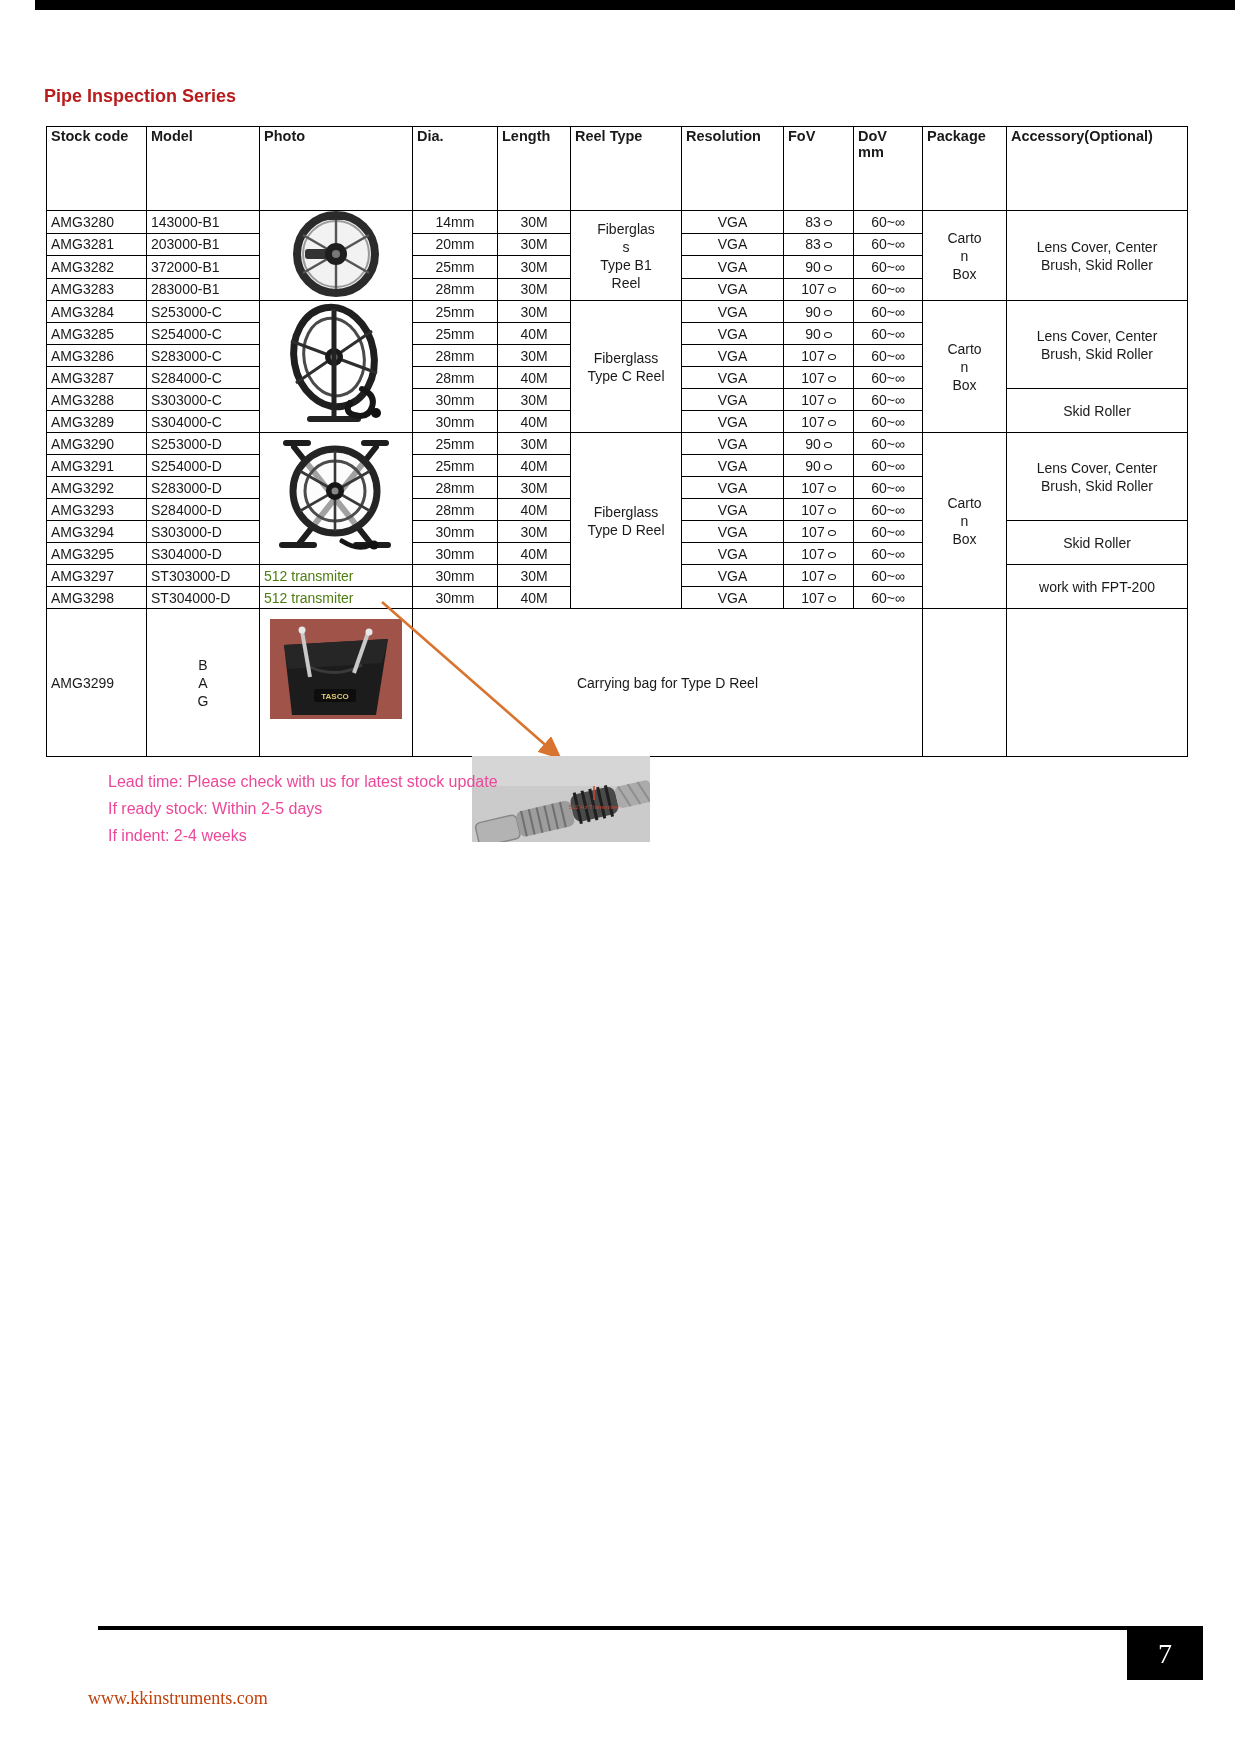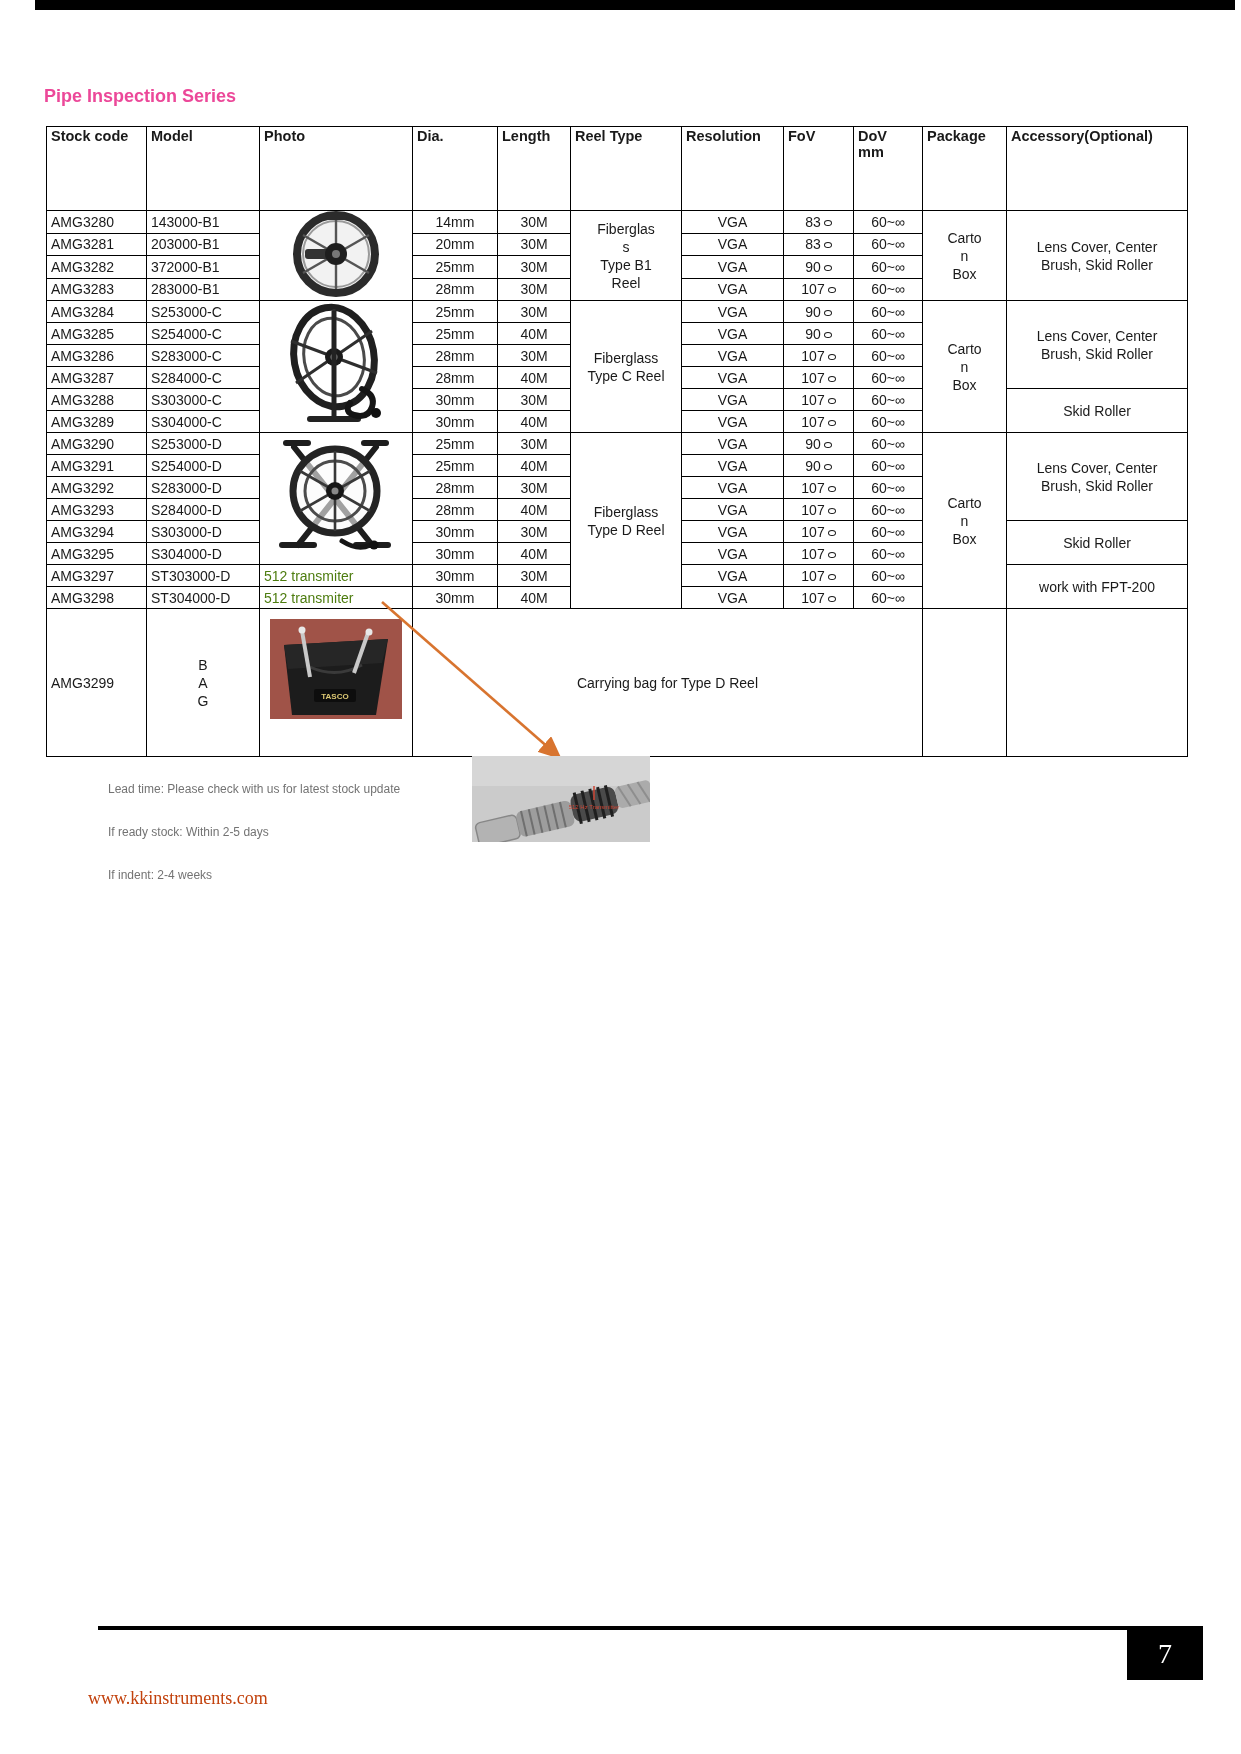--- a/index.html
+++ b/index.html
@@ -2,21 +2,21 @@
 <html><head>
 <meta charset="utf-8">
 <style>
   * { margin:0; padding:0; box-sizing:border-box; }
   body { background:#fff; }
   .page {
     position:relative; width:1241px; height:1754px; background:#ffffff;
     font-family:"Liberation Sans", sans-serif; color:#1a1a1a; overflow:hidden;
   }
   .topbar { position:absolute; left:35px; top:0; width:1200px; height:10px; background:#000; }
-  .title { position:absolute; left:44px; top:86px; font-size:18px; font-weight:bold; color:#ec4899; }
+  .title { position:absolute; left:44px; top:86px; font-size:18px; font-weight:bold; color:#b91c1c; }
 
   table.spec {
     position:absolute; left:46px; top:126px; width:1141px;
     border-collapse:collapse; table-layout:fixed;
     font-size:14px; color:#1a1a1a;padding-left:11px;
   }
   table.spec td { border:1px solid #000; padding:0 4px; vertical-align:middle; overflow:hidden; }
   tr.hdr { height:84px; }
   tr.hdr td { vertical-align:top; font-weight:bold; font-size:14.5px; padding-top:1px; white-space:pre-line; }
   tr.data { height:22px; }
@@ -25,21 +25,21 @@
   td.pre { white-space:pre-line; text-align:center; line-height:18px; }
   td.photo { text-align:center; padding:0; }
   td.graytxt { color:#4d7c0f; font-size:14px; text-align:left; }
   tr.bagrow { height:148px; }
   td.topalign { vertical-align:top; padding-top:2px; }
   .deg {
     display:inline-block; width:8px; height:6px; border:1.5px solid #1a1a1a;
     border-radius:50%; margin-left:3px; position:relative; top:-1px;
   }
 
-  .leadtime { position:absolute; left:108px; top:768px; font-size:12px; line-height:43px; color:#737373; white-space:pre-line; }
+  .leadtime { position:absolute; left:108px; top:768px; font-size:16px; line-height:27px; color:#ec4899; white-space:pre-line; }
 
   .arrow-overlay { position:absolute; left:368px; top:590px; width:215px; height:182px; pointer-events:none; }
 
   .trans-photo { position:absolute; left:472px; top:756px; width:178px; height:86px; }
 
   .footrule { position:absolute; left:98px; top:1626px; width:1105px; height:4px; background:#000; }
   .footline {
     position:absolute; left:98px; top:1646px; width:1025px; text-align:center;
     font-family:"Liberation Serif", serif; font-size:19px; color:#9a9a9a;
   }

